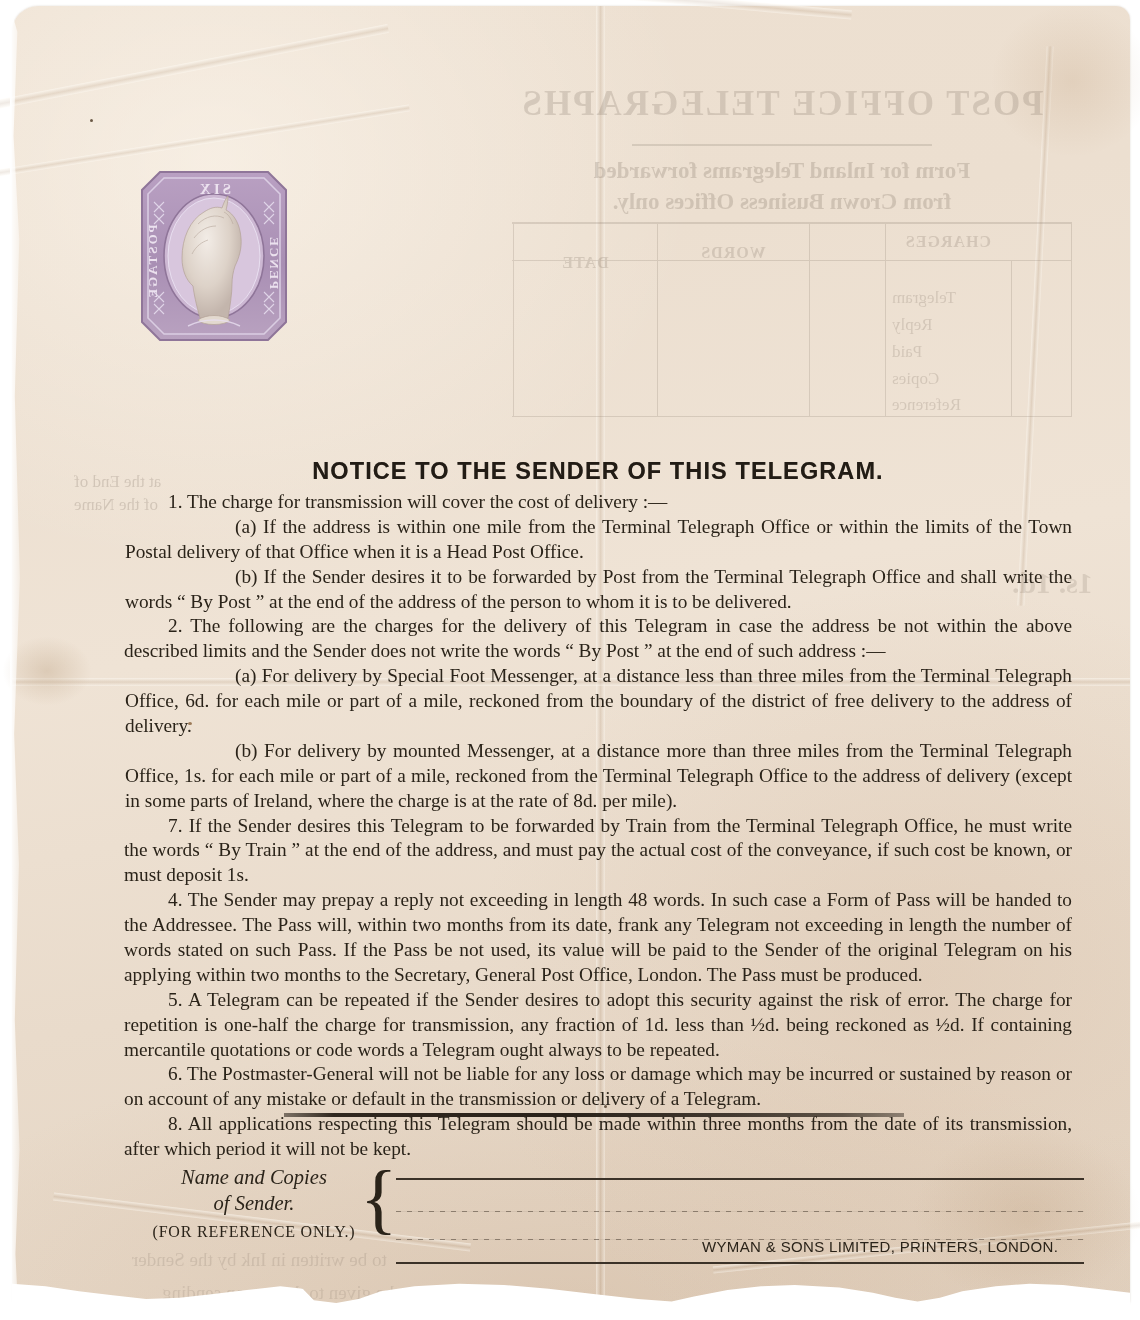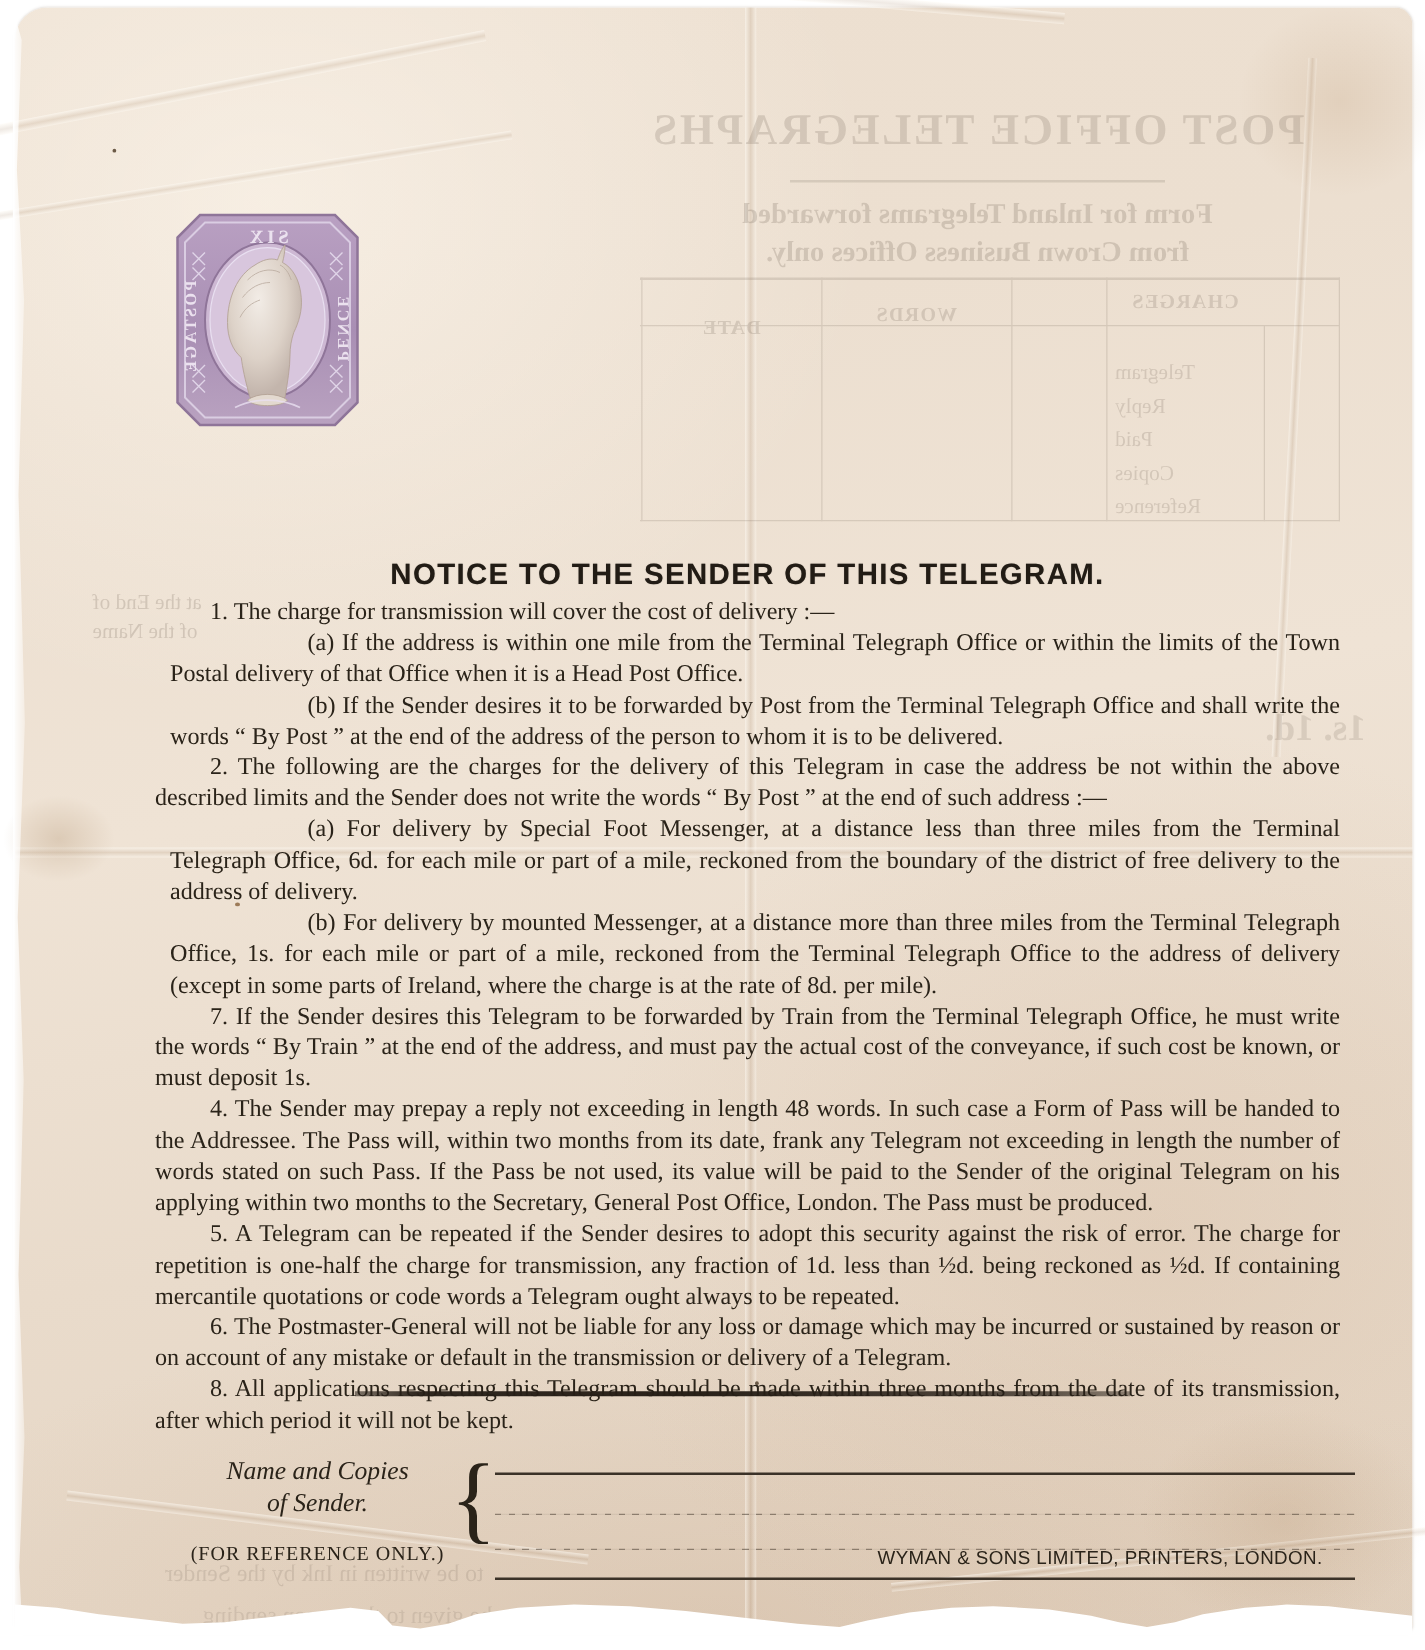--- a/index.html
+++ b/index.html
@@ -172,35 +172,35 @@
     width: 948px;
     color: #262018;
   }
   #notice-heading {
     text-align: center;
     font-family: "Liberation Sans", sans-serif;
     font-size: 23.5px;
     font-weight: bold;
     letter-spacing: 1.1px;
     color: #221c15;
-    margin: 4px 0 5px 0;
+    margin: 16px 0 5px 0;
     text-shadow: 0 0 0.6px rgba(34,28,21,0.5);
   }
   .clause {
     font-size: 19.3px;
     line-height: 1.29;
     text-align: justify;
     text-justify: inter-word;
     margin: 0;
     text-indent: 44px;
     color: #2a2319;
   }
   .clause.sub {
     text-indent: 110px;
-    margin-left: 12px;
+    margin-left: 1px;
   }
 
   
   #heavy-rule {
     position: absolute;
     left: 272px;
     top: 1107px;
     width: 620px;
     height: 4px;
     background: linear-gradient(90deg,
@@ -228,21 +228,21 @@
   .slab1, .slab2 {
     font-family: "Liberation Serif", serif;
     font-style: italic;
     font-size: 20.5px;
     line-height: 1.28;
   }
   .slab3 {
     font-family: "Liberation Serif", serif;
     font-size: 16px;
     letter-spacing: 0.8px;
-    margin-top: 19px;
+    margin-top: 7px;
   }
   #brace {
     position: absolute;
     left: 236px;
     top: -4px;
     font-size: 78px;
     line-height: 1;
     color: #2a2319;
     font-family: "Liberation Serif", serif;
   }

